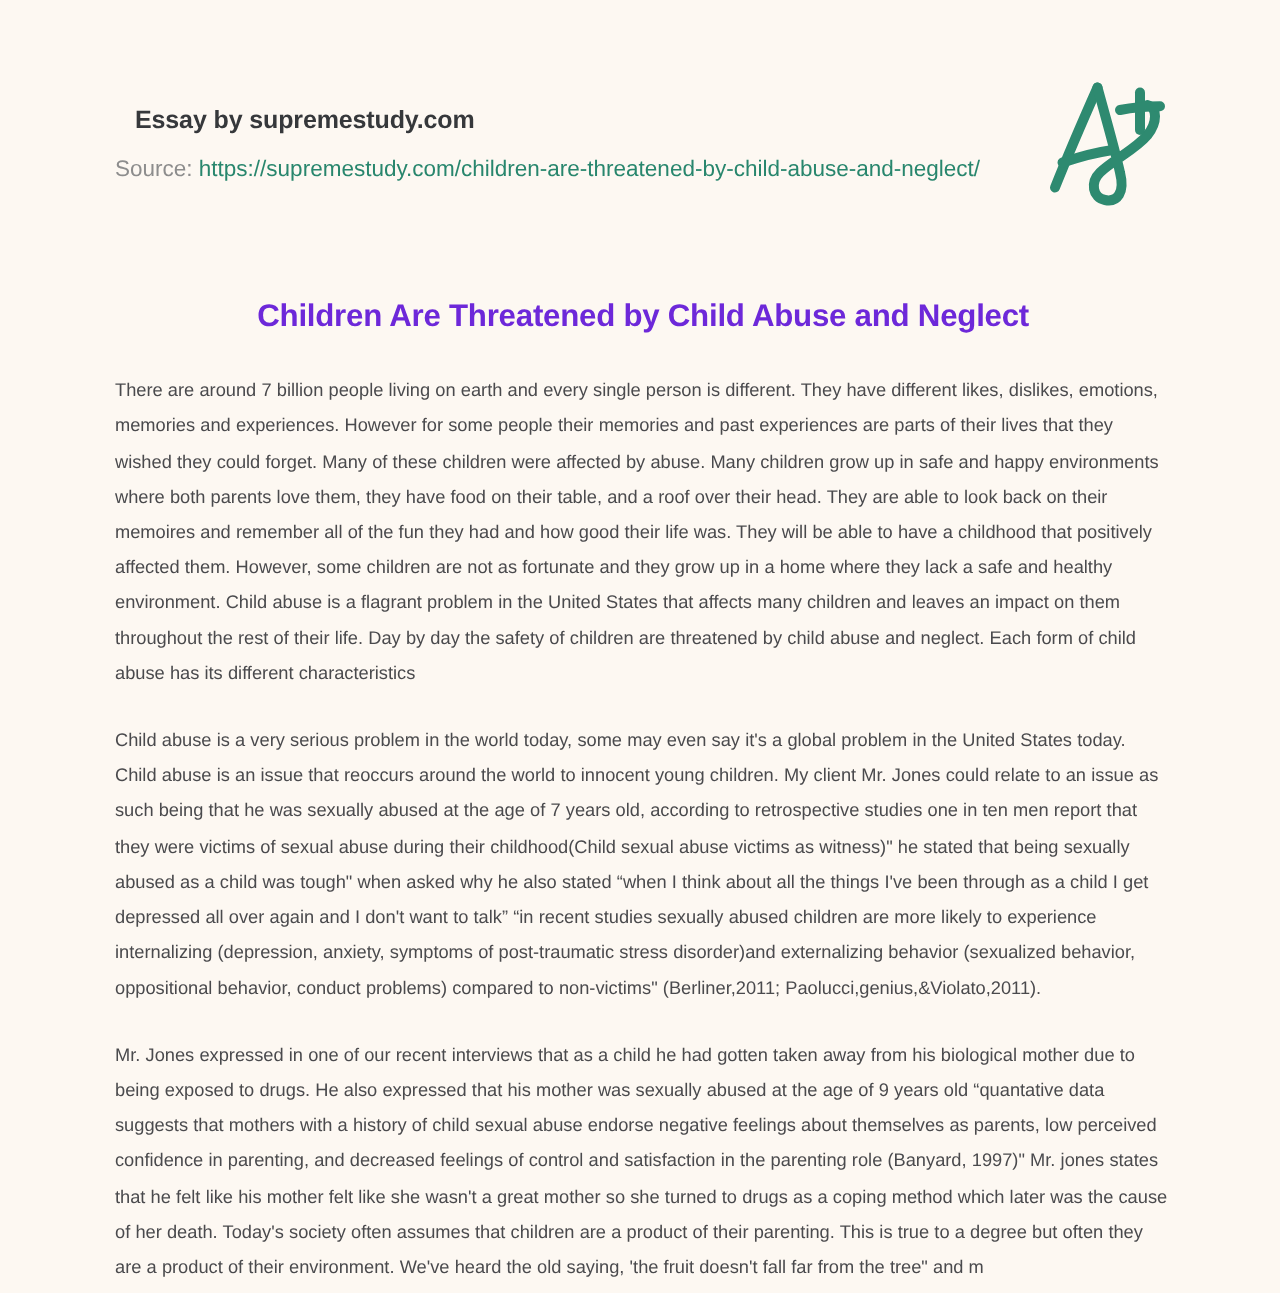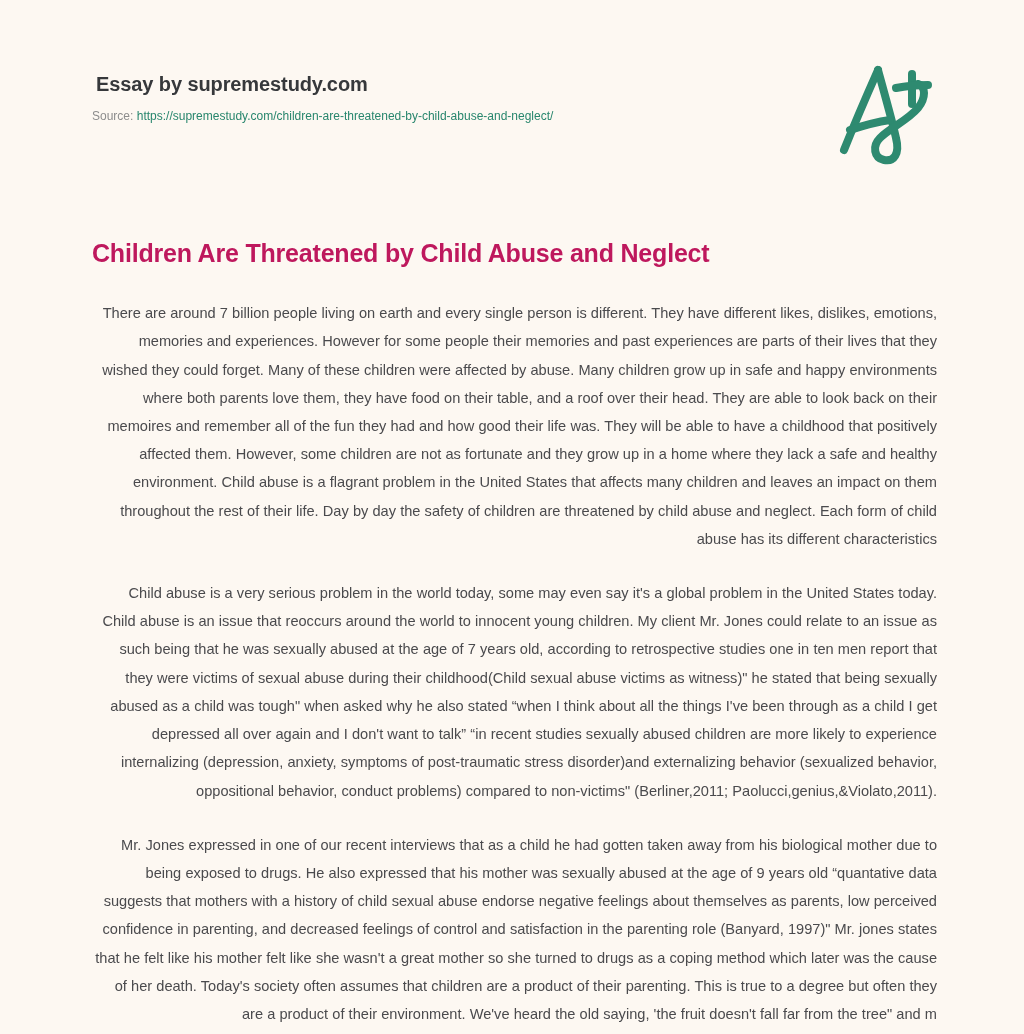--- a/index.html
+++ b/index.html
@@ -31,27 +31,27 @@
     right: 74px;
     height: 120px;
   }
 
   .brand-title {
     font-size: 20px;
     font-weight: bold;
     color: #36383b;
     letter-spacing: -0.1px;
     line-height: 1.2;
-    margin: 4px;
+    margin: 16px;
     padding-top: 8px;
   }
 
   .source-line {
     margin-top: 13px;
-    font-size: 12px;
+    font-size: 18px;
     line-height: 1.3;
     white-space: nowrap;
   }
   .source-label {
     color: #8d8d8d;
   }
   .source-url {
     color: #28866d;
     text-decoration: none;
   }
@@ -74,32 +74,33 @@
   .article {
     position: absolute;
     left: 92px;
     top: 238px;
     width: 845px;
   }
 
   .article-title {
     font-size: 25px;
     font-weight: bold;
-    color: #be185d;
+    color: #6d28d9;
     line-height: 1.25;
     letter-spacing: -0.2px;
     margin: 0 0 30px 0;
+    text-align: center;
   }
 
   .body-text p {
     font-size: 14.6px;
     line-height: 28.2px;
     color: #4a4a4d;
     margin: 0 0 26px 0;
-    text-align: right;
+    text-align: left;
     word-spacing: 0.1px;
   }
   .body-text p:last-child {
     margin-bottom: 12px;
   }
 </style>
 </head>
 <body>
 
 <div class="page">

